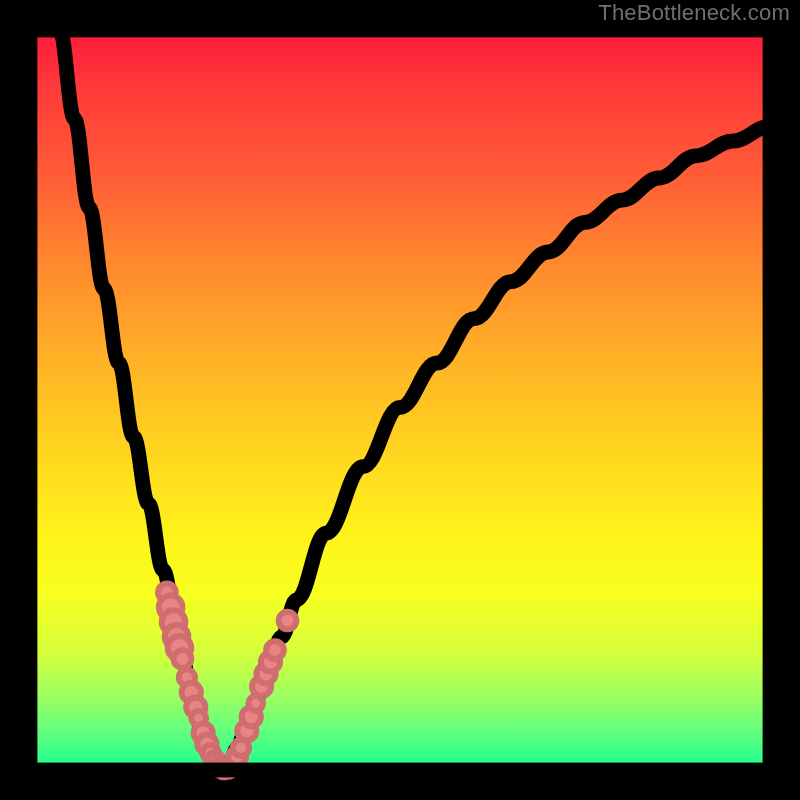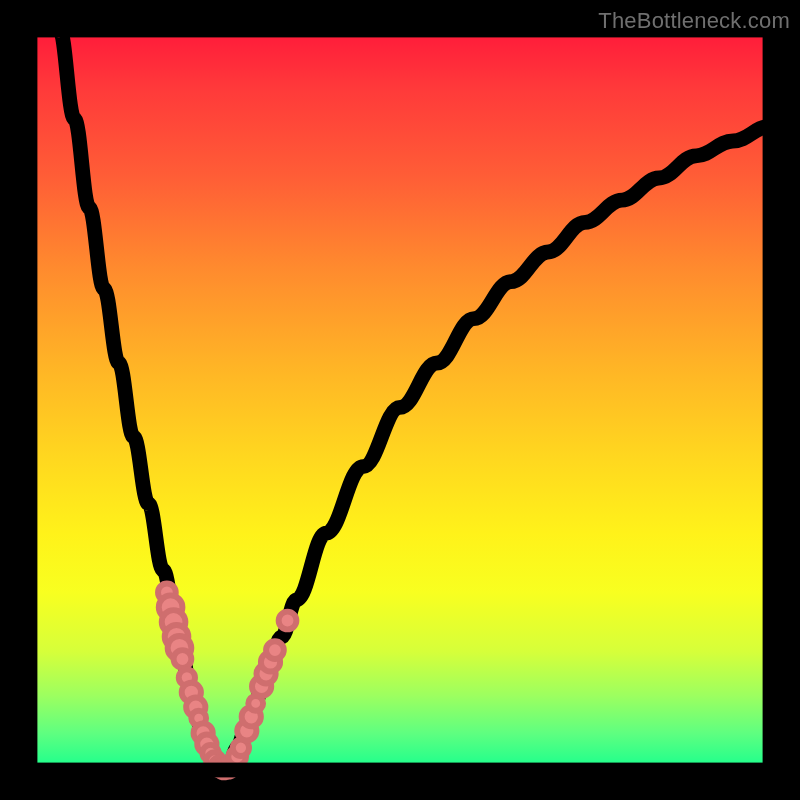--- a/index.html
+++ b/index.html
@@ -26,21 +26,21 @@
       #ffd81f 58%,
       #fff21a 68%,
       #f8ff20 76%,
       #d6ff3a 84%,
       #9cff60 90%,
       #5fff80 95%,
       #18ff8e 100%);
   }
   .watermark {
     position: absolute;
-    top: 8px;
+    top: 0;
     right: 10px;
     color: #6f6f6f;
     font-size: 22px;
     font-weight: 400;
     letter-spacing: 0.2px;
     z-index: 10;
   }
   svg.plot {
     position: absolute;
     left: 30px;

